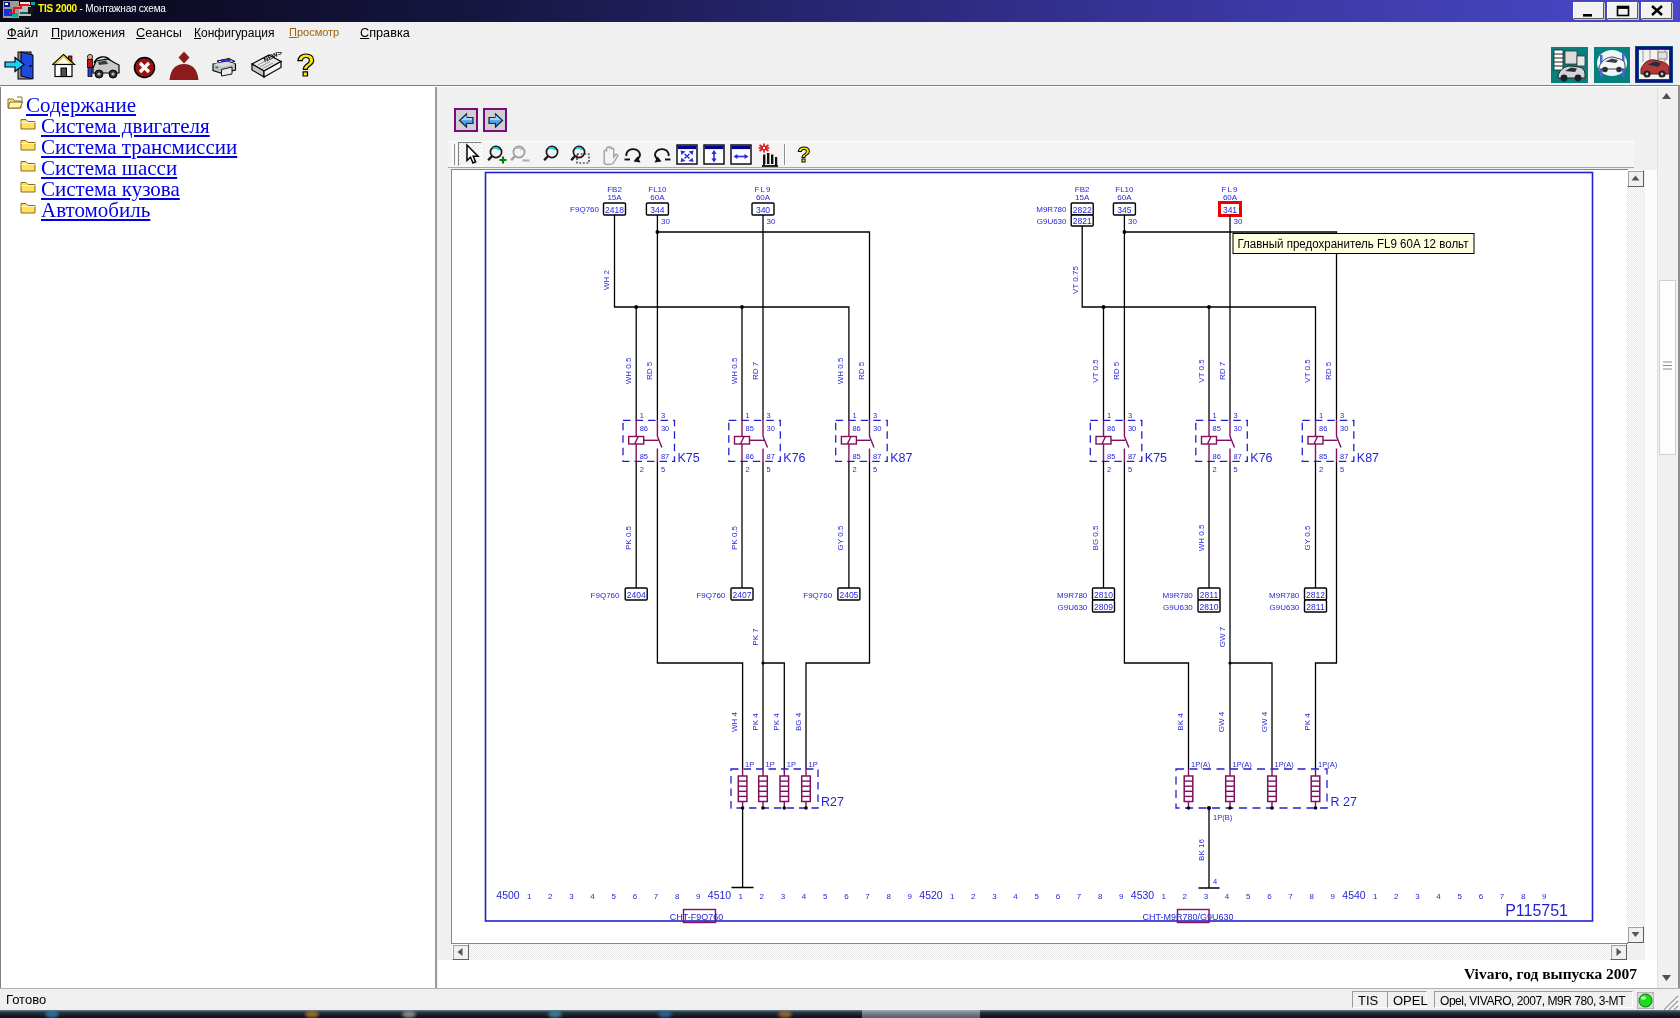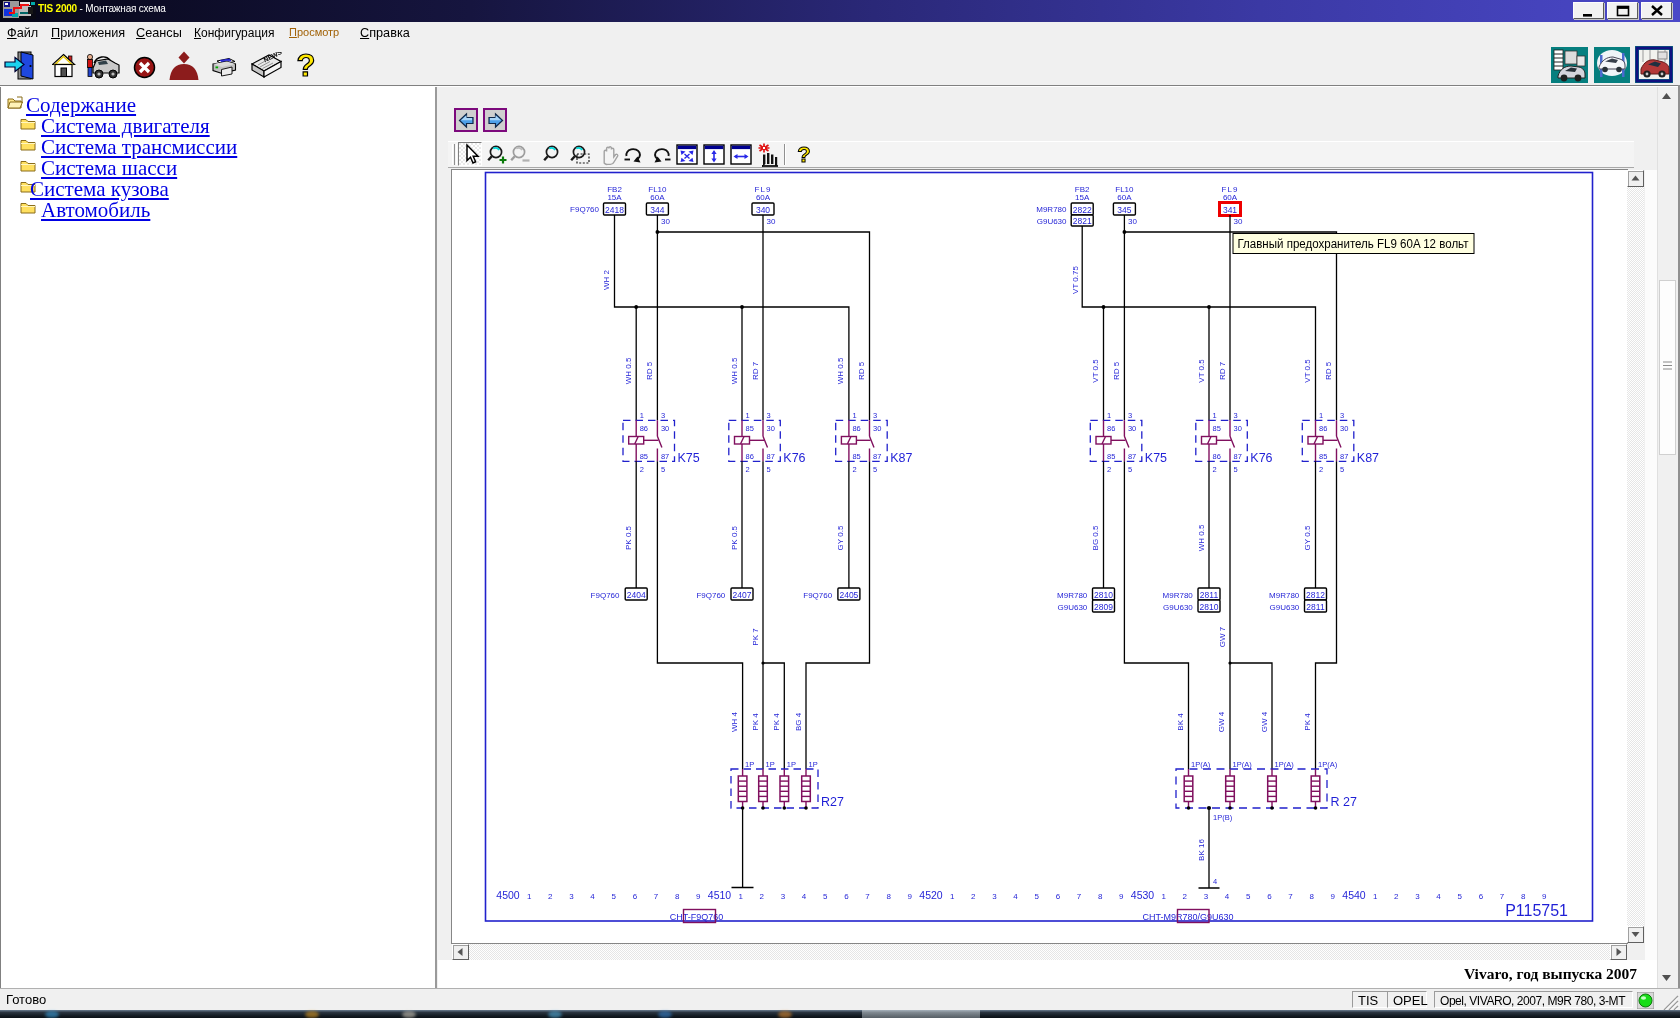--- a/index.html
+++ b/index.html
@@ -151,21 +151,21 @@
 <div class="a tree" style="left:41px;top:135px"><a href="#t">Система трансмиссии</a></div>
 <svg class="a" style="left:20px;top:159px" width="16" height="13">
 <path d="M1 2.5 L6 2.5 L8 4.5 L15 4.5 L15 12 L1 12 Z" fill="#ffe060" stroke="#8a6d1a" stroke-width="1"></path>
 <path d="M1 5.5 L15 5.5" stroke="#fff6c0" stroke-width="1"></path>
 </svg>
 <div class="a tree" style="left:41px;top:156px"><a href="#t">Система шасси</a></div>
 <svg class="a" style="left:20px;top:180px" width="16" height="13">
 <path d="M1 2.5 L6 2.5 L8 4.5 L15 4.5 L15 12 L1 12 Z" fill="#ffe060" stroke="#8a6d1a" stroke-width="1"></path>
 <path d="M1 5.5 L15 5.5" stroke="#fff6c0" stroke-width="1"></path>
 </svg>
-<div class="a tree" style="left:30px;top:177px"><a href="#t">Система кузова</a></div>
+<div class="a tree" style="left:41px;top:177px"><a href="#t">Система кузова</a></div>
 <svg class="a" style="left:20px;top:201px" width="16" height="13">
 <path d="M1 2.5 L6 2.5 L8 4.5 L15 4.5 L15 12 L1 12 Z" fill="#ffe060" stroke="#8a6d1a" stroke-width="1"></path>
 <path d="M1 5.5 L15 5.5" stroke="#fff6c0" stroke-width="1"></path>
 </svg>
 <div class="a tree" style="left:41px;top:198px"><a href="#t">Автомобиль</a></div>
 <div class="a" style="left:454px;top:108px;width:24px;height:24px;background:#cfcfcf;border:2.5px solid #7c097c"></div>
 <svg class="a" style="left:457.5px;top:111.5px" width="17" height="17">
 <polygon points="1.5,8.5 8.5,2 8.5,5.5 15,5.5 15,11.5 8.5,11.5 8.5,15" fill="#4d9fe8" stroke="#10284a" stroke-width="1.2"></polygon>
 <polygon points="3,8.2 8.5,3.2 8.5,6 14,6 14,8.2" fill="#a8d4f8"></polygon>
 </svg>

